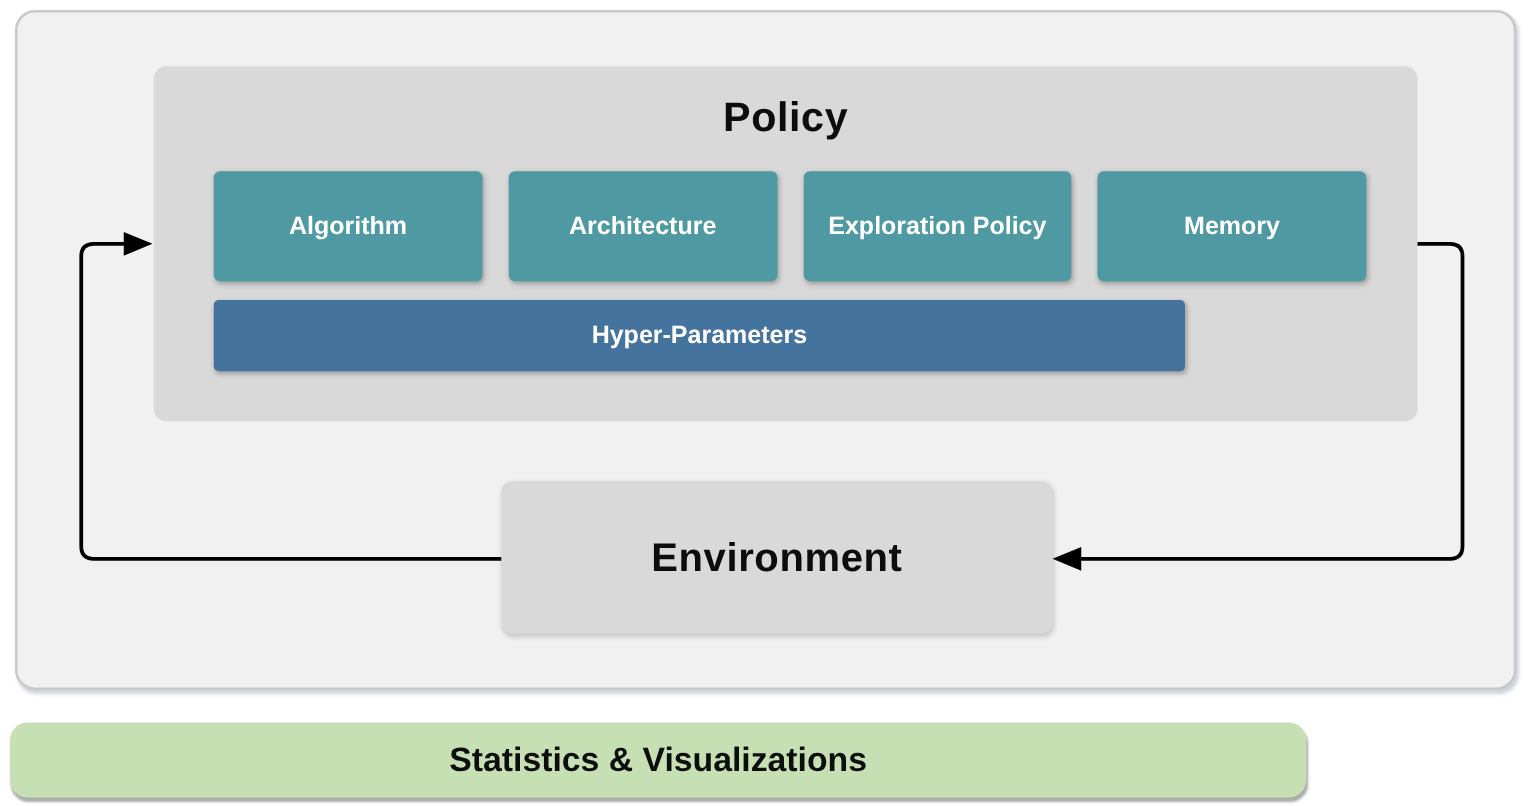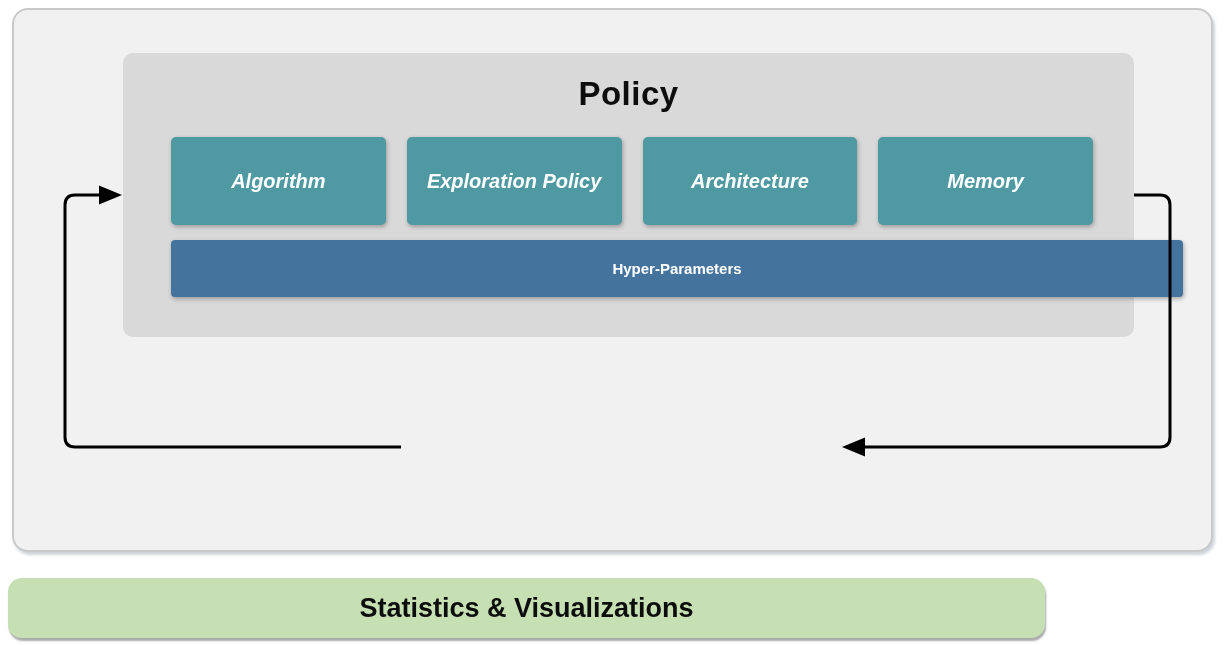--- a/index.html
+++ b/index.html
@@ -53,34 +53,33 @@
     flex: 1 1 0;
     background: var(--teal, #4f99a2);
     border-radius: 5px;
     box-shadow: 1px 2px 4px rgba(80,80,80,0.45);
     display: flex;
     align-items: center;
     justify-content: center;
     color: var(--text-light, #ffffff);
     font-size: 20px;
     font-weight: 700;
-    font-style: italic;
   }
 
   .hyper-bar {
     left: 171px; top: 240px;
-    width: 1012px; height: 57px;
+    width: 777px; height: 57px;
     background: var(--blue, #44739e);
     border-radius: 4px;
     box-shadow: 1px 2px 4px rgba(80,80,80,0.45);
     display: flex;
     align-items: center;
     justify-content: center;
     color: var(--text-light, #ffffff);
-    font-size: 15px;
+    font-size: 20px;
     font-weight: 700;
   }
 
   .env-box {
     left: 401px; top: 385px;
     width: 441px; height: 122px;
     background: var(--box-gray, #d9d9d9);
     border-radius: 9px;
     box-shadow: 1px 2px 4px rgba(120,120,120,0.35);
     display: flex;
@@ -119,27 +118,28 @@
 <div class="canvas">
 
   <div class="abs panel"></div>
 
   <div class="abs agent-box"></div>
 
   <div class="abs agent-title">Policy</div>
 
   <div class="abs components-row">
     <div class="component">Algorithm</div>
+    <div class="component">Architecture</div>
     <div class="component">Exploration Policy</div>
-    <div class="component">Architecture</div>
     <div class="component">Memory</div>
   </div>
 
   <div class="abs hyper-bar">Hyper-Parameters</div>
 
+  <div class="abs env-box">Environment</div>
 
   <svg class="abs arrows" viewBox="0 0 1225 645" xmlns="http://www.w3.org/2000/svg">
 
     <g>
       <path d="M 401 447 L 75 447 Q 65 447 65 437 L 65 205 Q 65 195 75 195 L 103 195" fill="none" stroke="currentColor" stroke-width="3"></path>
       <polygon points="122,195 99,185.5 99,204.5" fill="currentColor"></polygon>
     </g>
 
     <g>
       <path d="M 1134 195 L 1160 195 Q 1170 195 1170 205 L 1170 437 Q 1170 447 1160 447 L 862 447" fill="none" stroke="currentColor" stroke-width="3"></path>

